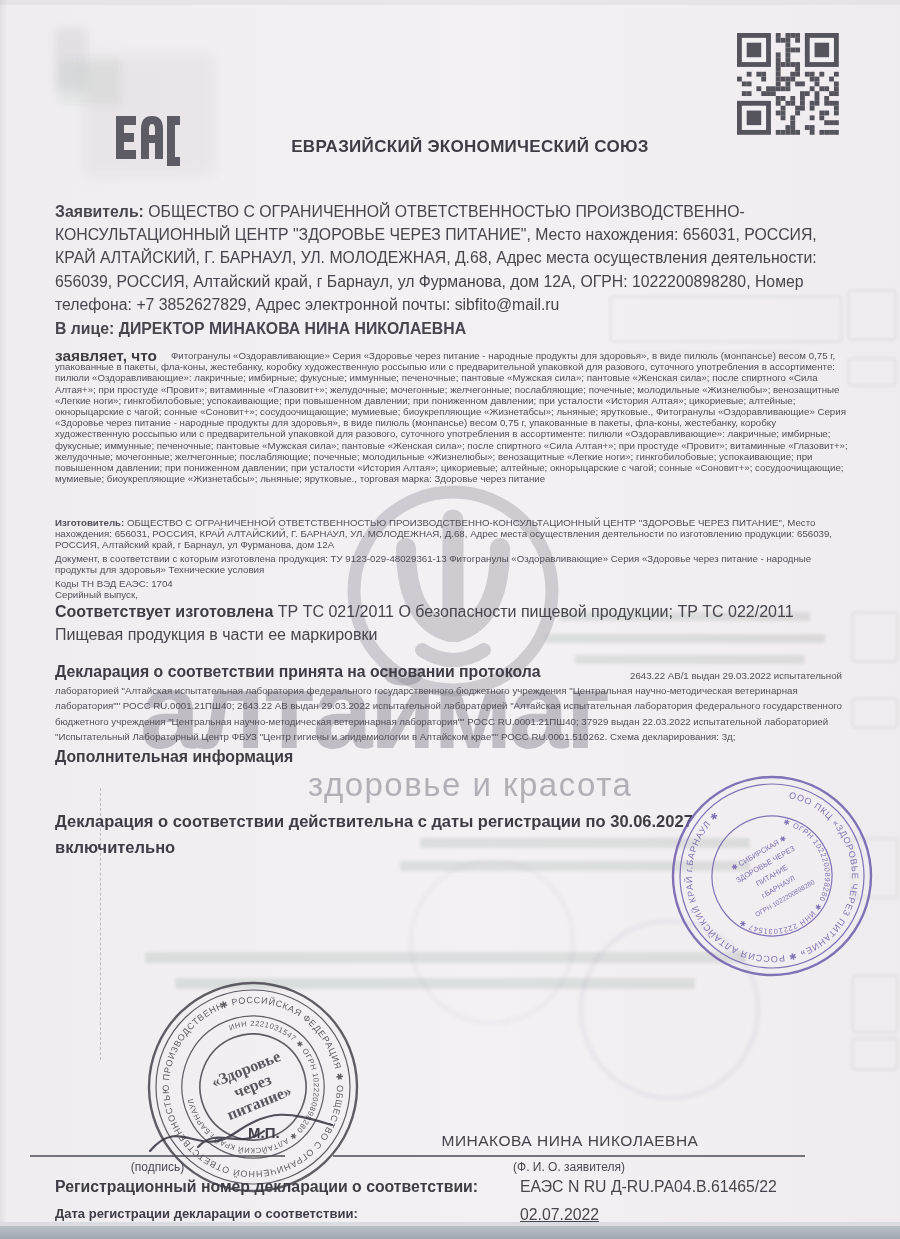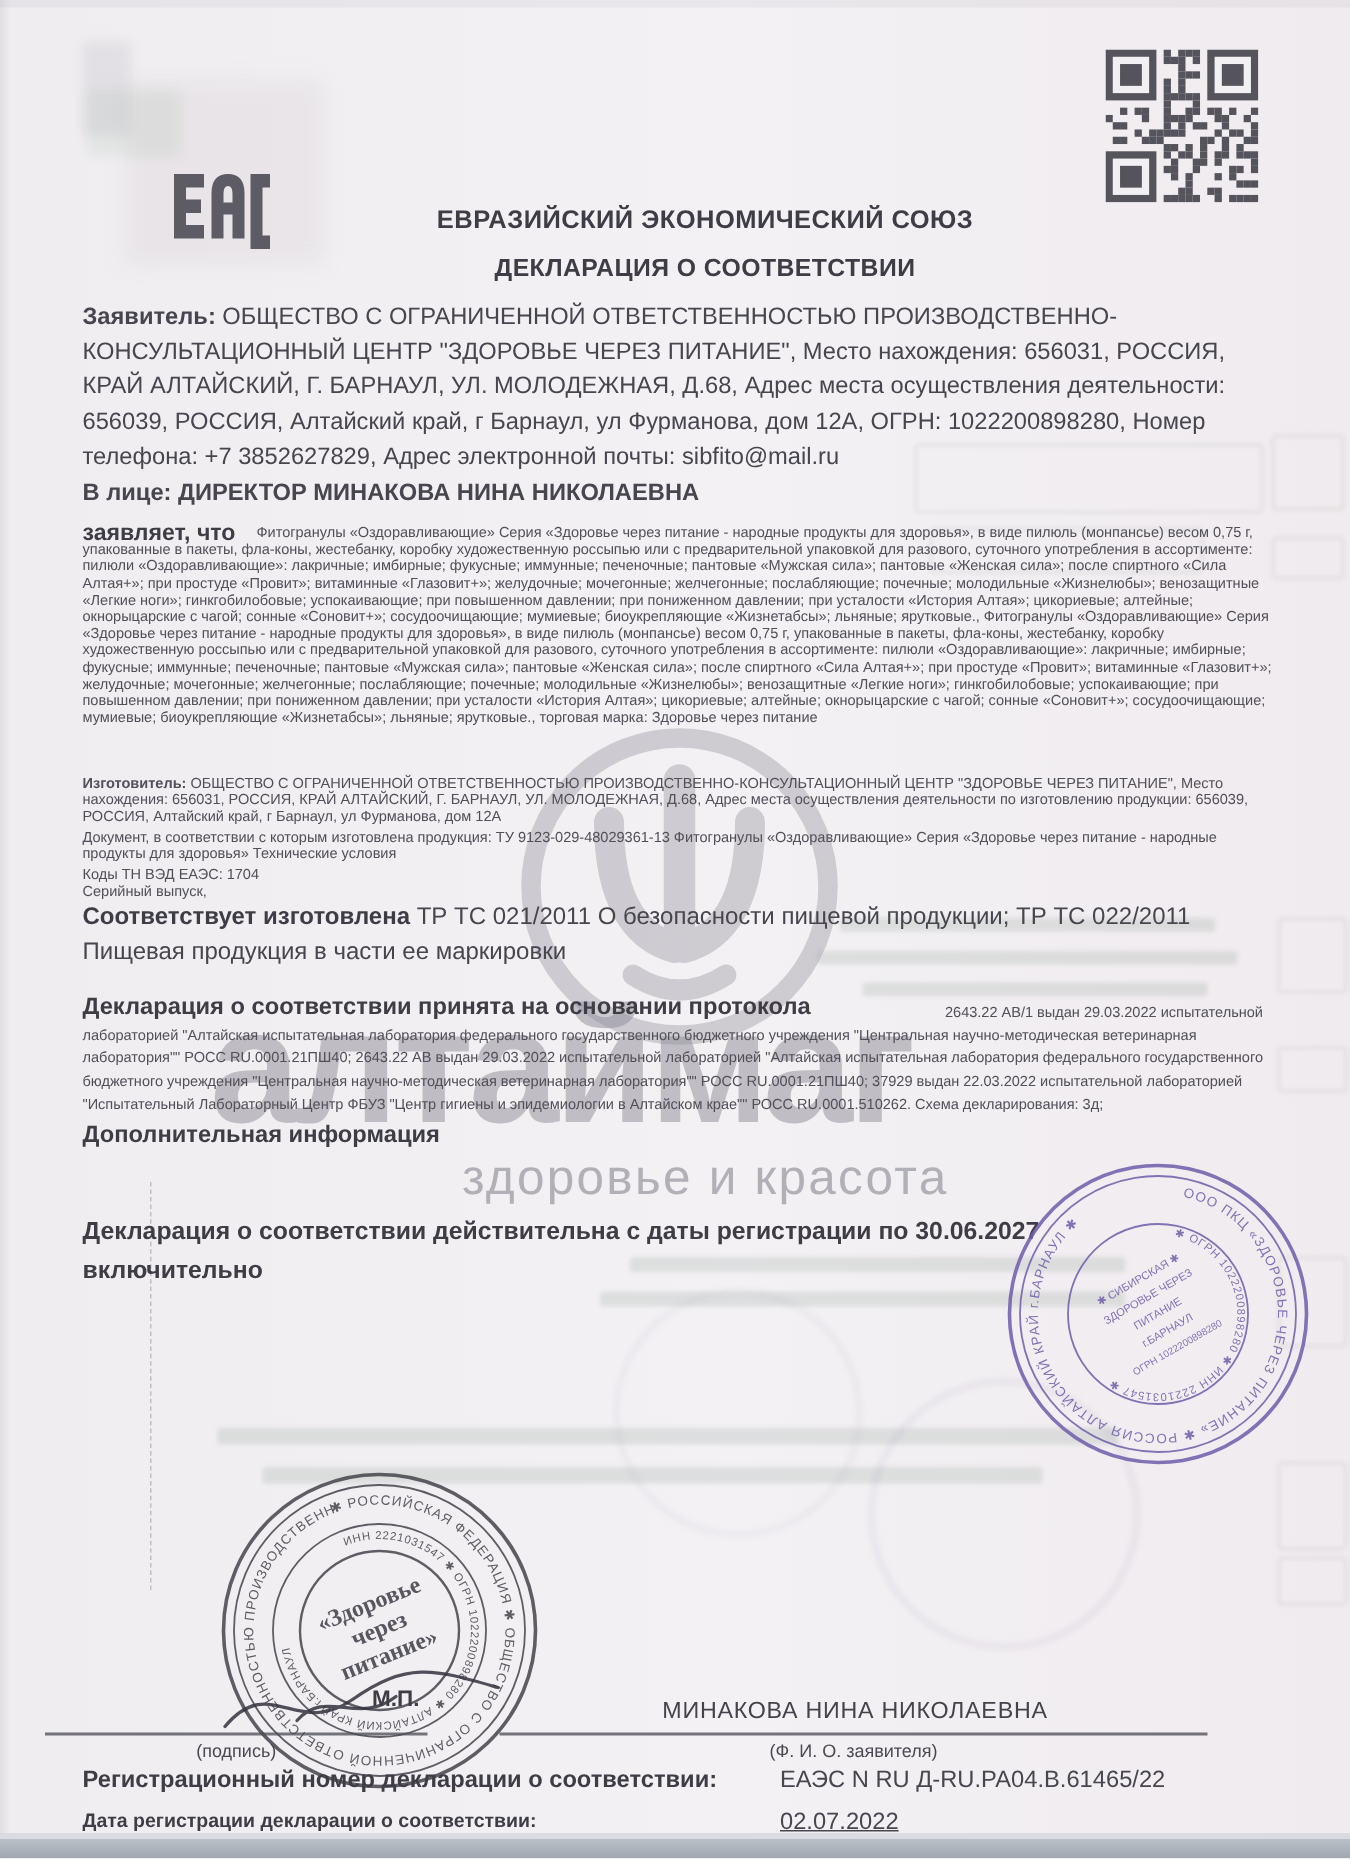--- a/index.html
+++ b/index.html
@@ -207,21 +207,20 @@
       <rect x="9.6" y="9.6" width="14.399999999999999" height="14.399999999999999" fill="#55545c"></rect>
       <rect x="67.2" y="0" width="33.6" height="33.6" fill="#55545c"></rect>
       <rect x="72" y="4.8" width="24" height="24" fill="#f2f0f3"></rect>
       <rect x="76.8" y="9.6" width="14.399999999999999" height="14.399999999999999" fill="#55545c"></rect>
       <rect x="0" y="67.2" width="33.6" height="33.6" fill="#55545c"></rect>
       <rect x="4.8" y="72" width="24" height="24" fill="#f2f0f3"></rect>
       <rect x="9.6" y="76.8" width="14.399999999999999" height="14.399999999999999" fill="#55545c"></rect>
     </svg>
 
   <div class="abs hdr center" style="left:90px;top:137px;width:760px;">ЕВРАЗИЙСКИЙ ЭКОНОМИЧЕСКИЙ СОЮЗ</div>
-  <div class="abs hdr center" style="left:90px;top:170px;width:760px;font-size:16.5px;">ДЕКЛАРАЦИЯ О СООТВЕТСТВИИ</div>
 
   <div class="abs body-txt" style="left:55px;top:200px;width:802px;">
     <span class="b">Заявитель:</span><span> ОБЩЕСТВО С ОГРАНИЧЕННОЙ ОТВЕТСТВЕННОСТЬЮ ПРОИЗВОДСТВЕННО-КОНСУЛЬТАЦИОННЫЙ ЦЕНТР "ЗДОРОВЬЕ ЧЕРЕЗ ПИТАНИЕ", Место нахождения: 656031, РОССИЯ, КРАЙ АЛТАЙСКИЙ, Г. БАРНАУЛ, УЛ. МОЛОДЕЖНАЯ, Д.68, Адрес места осуществления деятельности: 656039, РОССИЯ, Алтайский край, г Барнаул, ул Фурманова, дом 12А, ОГРН: 1022200898280, Номер телефона: +7 3852627829, Адрес электронной почты: sibfito@mail.ru</span>
   </div>
   <div class="abs body-txt" style="left:55px;top:317px;width:802px;">
     <span class="b">В лице:</span><span class="b"> ДИРЕКТОР МИНАКОВА НИНА НИКОЛАЕВНА</span>
   </div>
 
   <div class="abs lbl-big" style="left:55px;top:347px;">заявляет, что</div>
   <div class="abs sm" style="left:55px;top:350px;width:798px;text-indent:116px;">Фитогранулы «Оздоравливающие»  Серия «Здоровье через питание  - народные продукты для здоровья», в виде пилюль (монпансье) весом 0,75 г, упакованные в пакеты, фла-коны, жестебанку, коробку художественную россыпью или с предварительной упаковкой для разового, суточного употребления в ассортименте: пилюли  «Оздоравливающие»: лакричные; имбирные; фукусные; иммунные; печеночные; пантовые «Мужская сила»; пантовые «Женская  сила»; после спиртного «Сила Алтая+»; при простуде «Провит»; витаминные  «Глазовит+»;  желудочные; мочегонные; желчегонные; послабляющие; почечные; молодильные «Жизнелюбы»; венозащитные «Легкие ноги»; гинкгобилобовые; успокаивающие; при повышенном давлении; при пониженном давлении; при усталости «История Алтая»;  цикориевые; алтейные; окнорыцарские  с чагой;  сонные «Соновит+»; сосудоочищающие; мумиевые; биоукрепляющие «Жизнетабсы»; льняные; ярутковые., Фитогранулы «Оздоравливающие»  Серия «Здоровье через питание  - народные продукты для здоровья», в виде пилюль (монпансье) весом 0,75 г, упакованные в пакеты, фла-коны, жестебанку, коробку художественную россыпью или с предварительной упаковкой для разового, суточного употребления в ассортименте: пилюли  «Оздоравливающие»: лакричные; имбирные; фукусные; иммунные; печеночные; пантовые «Мужская сила»; пантовые «Женская  сила»; после спиртного «Сила Алтая+»; при простуде «Провит»; витаминные  «Глазовит+»;  желудочные; мочегонные; желчегонные; послабляющие; почечные; молодильные «Жизнелюбы»; венозащитные «Легкие ноги»; гинкгобилобовые; успокаивающие; при повышенном давлении; при пониженном давлении; при усталости «История Алтая»;  цикориевые; алтейные; окнорыцарские  с чагой;  сонные «Соновит+»; сосудоочищающие; мумиевые; биоукрепляющие «Жизнетабсы»; льняные; ярутковые., торговая марка: Здоровье через питание</div>

